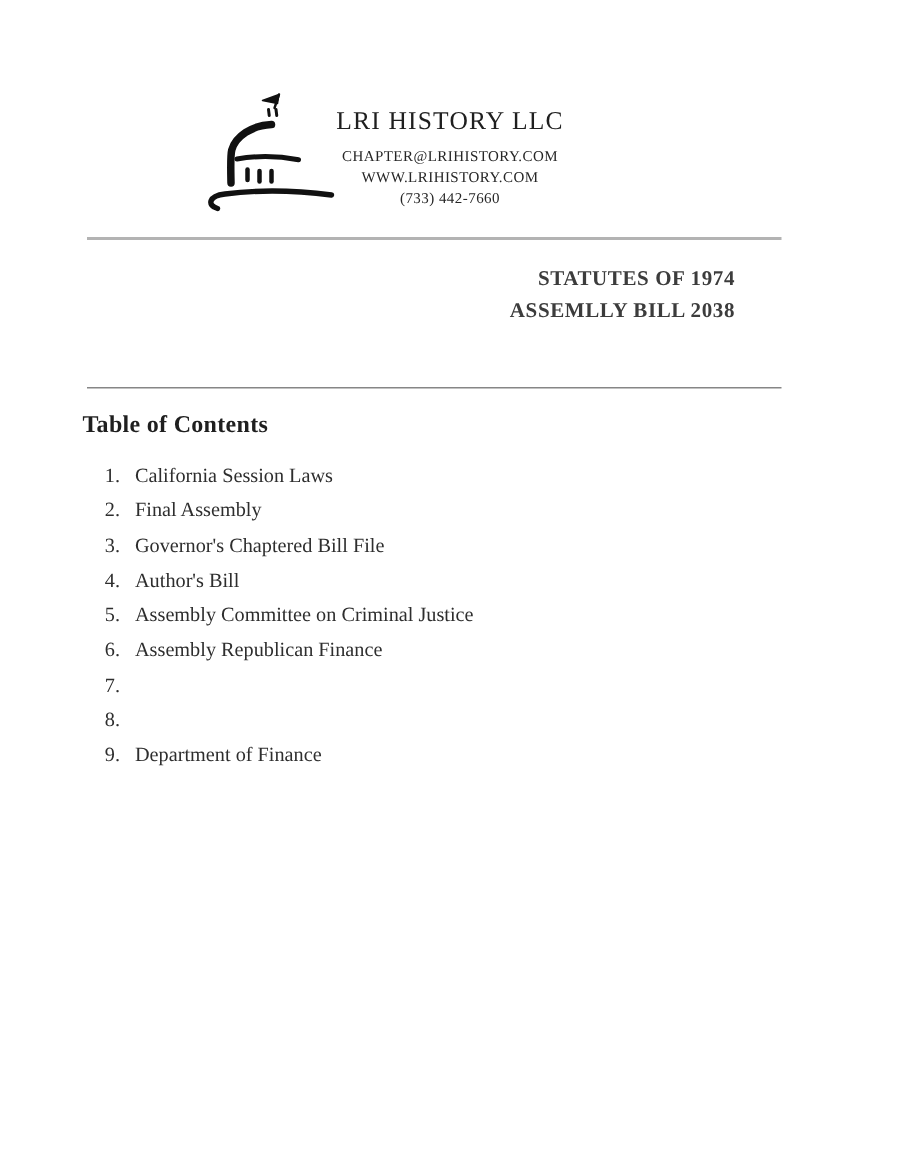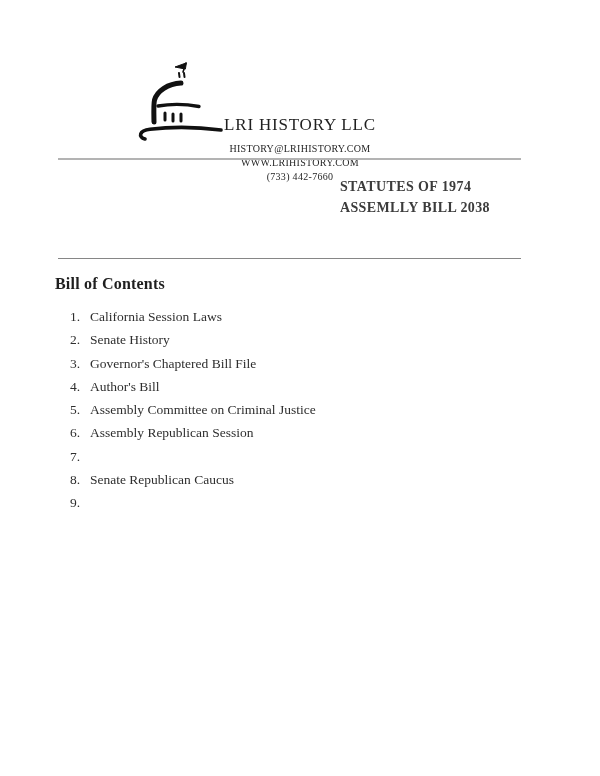--- a/index.html
+++ b/index.html
@@ -25,21 +25,20 @@
     width: 90px;
     height: 85px;
   }
   .company-block {
     position: absolute;
     left: 0;
     right: 0;
     top: 72px;
     text-align: center;
     line-height: 1;
-    margin-top: 44px;
   }
   .company-name {
     font-size: 17px;
     letter-spacing: 0.8px;
     color: #1f1f1f;
     margin-bottom: 9px;
   }
   .contact-line {
     font-size: 10px;
     letter-spacing: 0.3px;
@@ -63,20 +62,21 @@
     width: 463px;
     height: 1px;
     background: #868686;
   }
 
   
   .reference-block {
     position: absolute;
     right: 110px;
     top: 176px;
+    text-align: right;
     margin-left: 12px;
   }
   .reference-line {
     font-size: 14px;
     font-weight: bold;
     letter-spacing: 0.4px;
     line-height: 21px;
     color: #3c3c3c;
     white-space: pre; 
   }
@@ -129,66 +129,66 @@
 
     <path d="M27,53 L27,60" stroke-width="3"></path>
     <path d="M35,54 L35,61" stroke-width="3"></path>
     <path d="M43,54 L43,61" stroke-width="3"></path>
 
     <path d="M7,79 C 0,77 1,70.5 12,69.3 C 34,66.5 58,66.8 83,70" stroke-width="3.6"></path>
   </svg>
 
   <div class="company-block">
     <div class="company-name">LRI HISTORY LLC</div>
-    <div class="contact-line">HISTORY@LRIHISTORY.COM</div>
+    <div class="contact-line">CHAPTER@LRIHISTORY.COM</div>
     <div class="contact-line">WWW.LRIHISTORY.COM</div>
     <div class="contact-line">(733) 442-7660</div>
   </div>
 
   <div class="rule-1"></div>
 
   <div class="reference-block">
     <div class="reference-line">STATUTES OF 1974</div>
     <div class="reference-line">ASSEMLLY BILL 2038</div>
   </div>
 
   <div class="rule-2"></div>
 
-  <div class="toc-title">Bill of Contents</div>
+  <div class="toc-title">Table of Contents</div>
 
   <div class="toc-list">
     <div class="toc-item">
       <span class="num">1.</span>
       <span class="label">California Session Laws</span>
     </div>
     <div class="toc-item">
       <span class="num">2.</span>
-      <span class="label">Senate History</span>
+      <span class="label">Final Assembly</span>
     </div>
     <div class="toc-item">
       <span class="num">3.</span>
       <span class="label">Governor's Chaptered Bill File</span>
     </div>
     <div class="toc-item">
       <span class="num">4.</span>
       <span class="label">Author's Bill</span>
     </div>
     <div class="toc-item">
       <span class="num">5.</span>
       <span class="label">Assembly Committee on Criminal Justice</span>
     </div>
     <div class="toc-item">
       <span class="num">6.</span>
-      <span class="label">Assembly Republican Session</span>
+      <span class="label">Assembly Republican Finance</span>
     </div>
     <div class="toc-item">
       <span class="num">7.</span>
     </div>
     <div class="toc-item">
       <span class="num">8.</span>
-      <span class="label">Senate Republican Caucus</span>
     </div>
     <div class="toc-item">
       <span class="num">9.</span>
+      <span class="label">Department of Finance</span>
     </div>
   </div>
 
 </div>
 
 </body></html>

